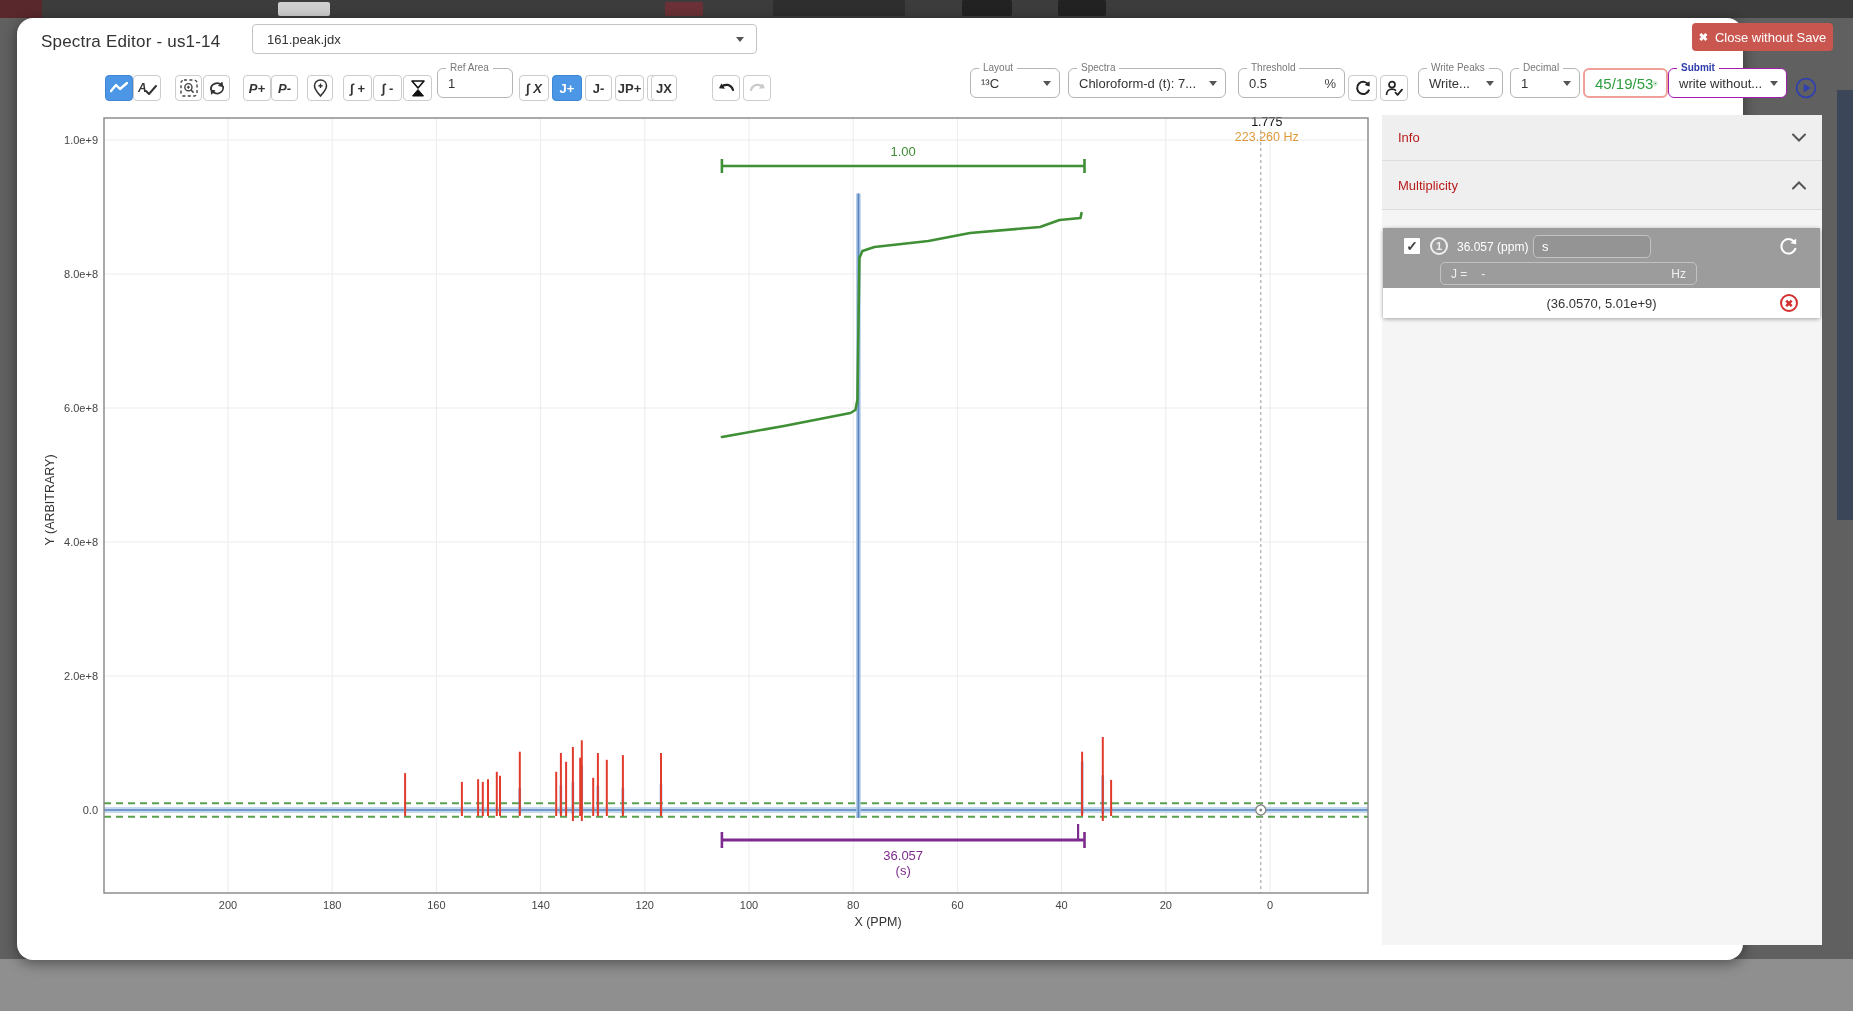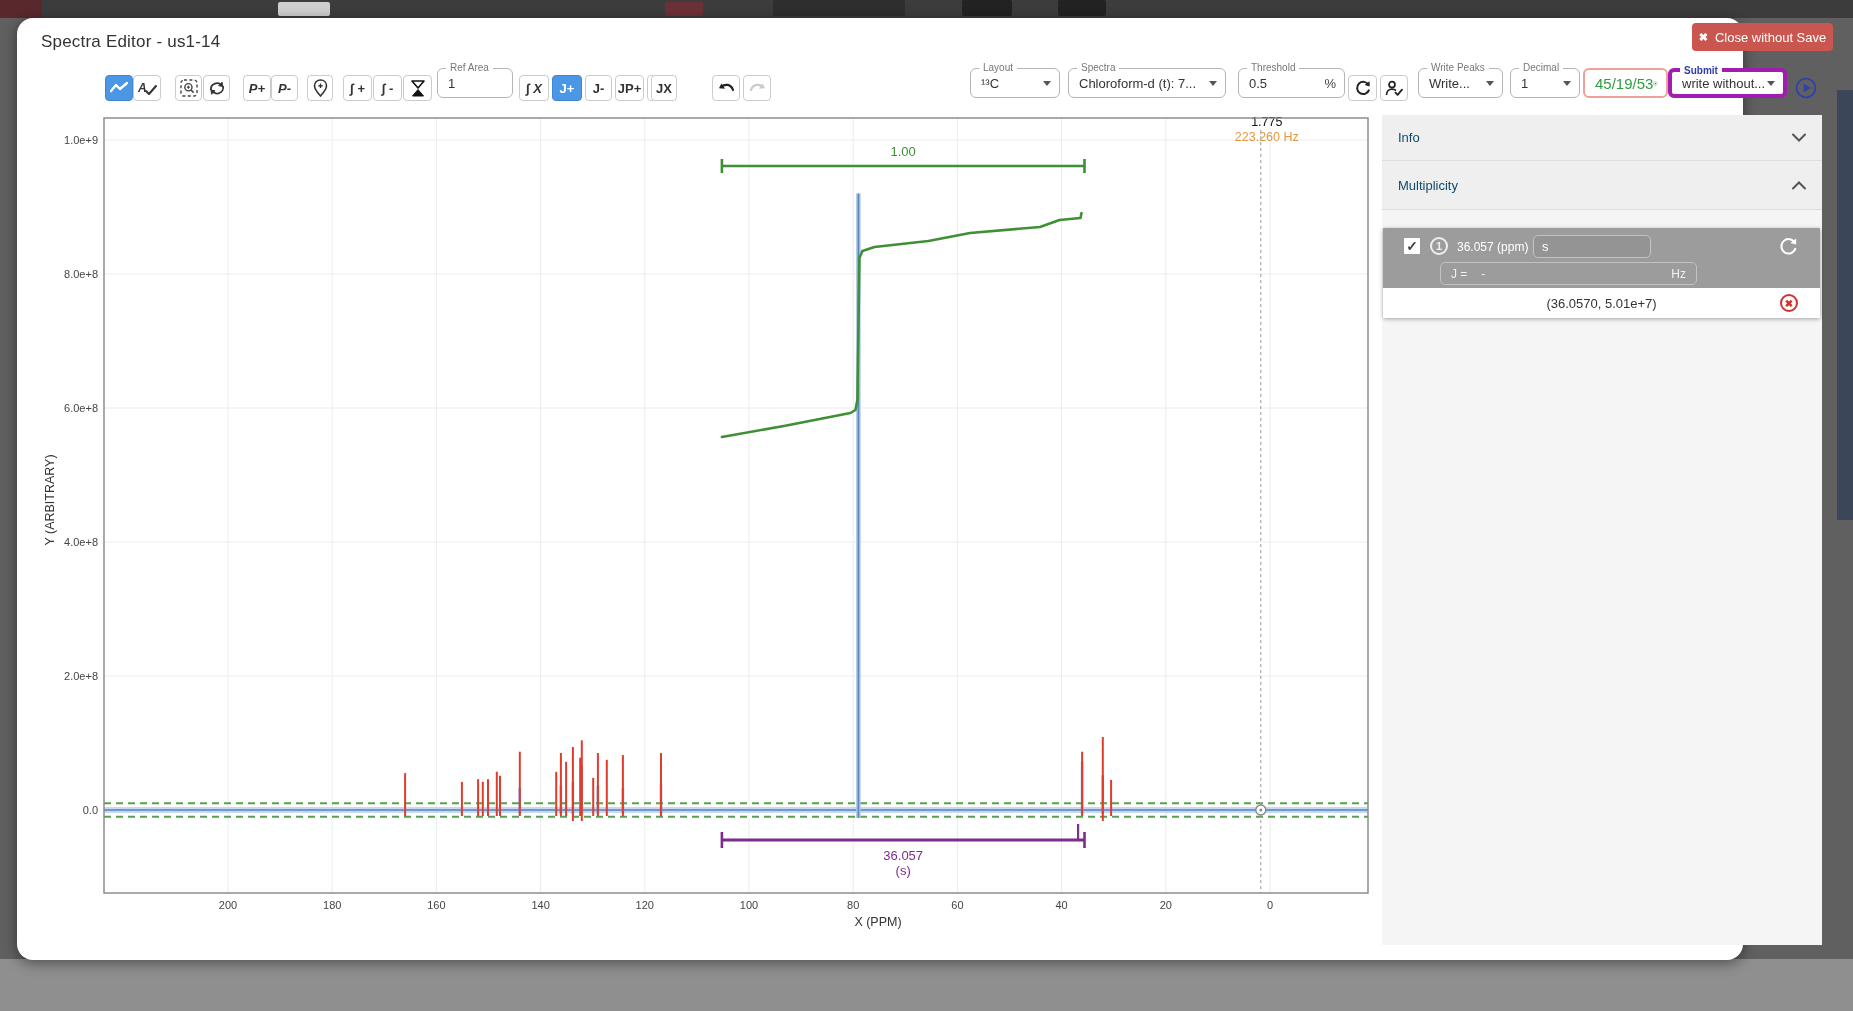--- a/index.html
+++ b/index.html
@@ -38,28 +38,28 @@
   .tbtn.disabled { color:#c9c9c9; }
 
   .fset { position:absolute; top:50px; height:30px; border:1px solid #b5b5b5; border-radius:6px; background:#fff;
           display:flex; align-items:center; padding:0 8px 0 10px; font-size:13px; color:#333; cursor:pointer; }
   .fset .legend { position:absolute; top:-7px; left:8px; background:#fff; padding:0 4px; font-size:10px; color:#777;
                   font-style:normal; font-weight:normal; white-space:nowrap; }
   .fset input { border:none; outline:none; width:100%; font-size:13px; color:#333; font-family:inherit; background:transparent; }
   .fset .chev { margin-left:auto; }
   .fset.red { border:2px solid #f0a09a; border-radius:6px; }
   .fset.red .counts { color:#2f9e3f; font-size:15px; }
-  .fset.blue { border:4px solid #a21caf; }
+  .fset.blue { border:1px solid #a21caf; }
   .fset.blue .legend { color:#2d3cab; font-weight:bold; }
   .unit { margin-left:auto; color:#444; }
 
   
   .panel { position:absolute; left:1365px; top:97px; width:440px; height:830px; background:#f5f5f5; }
   .acc-head { height:46px; background:#efefef; border-bottom:1px solid #dddddd; display:flex; align-items:center;
-              padding:0 16px; font-size:13px; color:#0c4a6e; cursor:pointer; }
+              padding:0 16px; font-size:13px; color:#b91c1c; cursor:pointer; }
   .acc-head svg { margin-left:auto; }
   .mult-card { position:absolute; left:1px; top:113px; width:437px; border-radius:2px; box-shadow:0 1px 4px rgba(0,0,0,.35); }
   .mult-gray { background:#9c9c9c; height:60px; position:relative; }
   .mult-white { background:#ffffff; height:30px; position:relative; display:flex; align-items:center; }
   .cbx { position:absolute; left:20px; top:9px; width:18px; height:18px; background:#fff; border:1px solid #9a9a9a;
          border-radius:2px; color:#444; font-size:14px; font-weight:bold; line-height:16px; text-align:center; cursor:pointer; }
   .circ1 { position:absolute; left:47px; top:9px; width:18px; height:18px; border:2px solid #efefef; border-radius:50%;
            color:#efefef; font-size:11px; font-weight:bold; display:flex; align-items:center; justify-content:center; }
   .shift-lab { position:absolute; left:74px; top:12px; font-size:12px; color:#fff; }
   .mult-input { position:absolute; left:150px; top:7px; width:118px; height:23px; background:#949494; border:1px solid #c2c2c2;
@@ -87,20 +87,24 @@
     <div class="bd" style="left:962px;top:0;width:50px;height:16px;background:#222;border-radius:2px"></div>
     <div class="bd" style="left:1058px;top:0;width:48px;height:16px;background:#222;border-radius:2px"></div>
   </div>
   <div class="right-navy"></div>
   <div class="bottom-strip"></div>
 
   <div class="modal">
 
     <div class="title">Spectra Editor - us1-14</div>
 
+    <div class="file-select">
+      <span>161.peak.jdx</span>
+      <span class="chev"></span>
+    </div>
 
     <button class="close-btn">
       <span class="x">✖</span>
       <span>Close without Save</span>
     </button>
 
     <button class="tbtn active" style="left:88px;width:28px">
       <svg width="18" height="14" viewBox="0 0 18 14">
           <polyline points="1,10 6,4 10,8 17,2" fill="none" stroke="#fff" stroke-width="2.4" stroke-linecap="round" stroke-linejoin="round"></polyline>
         </svg>
@@ -379,20 +383,20 @@
               <path d="M16 6 A 7.2 7.2 0 1 0 16.6 11.1" fill="none" stroke="#fff" stroke-width="2"></path>
               <polygon points="17.2,1.6 17.2,7.6 11.4,6" fill="#fff"></polygon>
             </svg>
           <div class="jbox">
             <span>J =</span>
             <span class="jv">-</span>
             <span class="hz">Hz</span>
           </div>
         </div>
         <div class="mult-white">
-          <div class="coords">(36.0570, 5.01e+7)</div>
+          <div class="coords">(36.0570, 5.01e+9)</div>
           <div class="del-x">✖</div>
         </div>
       </div>
     </div>
 
   </div>
 </div>
 
 </body></html>

